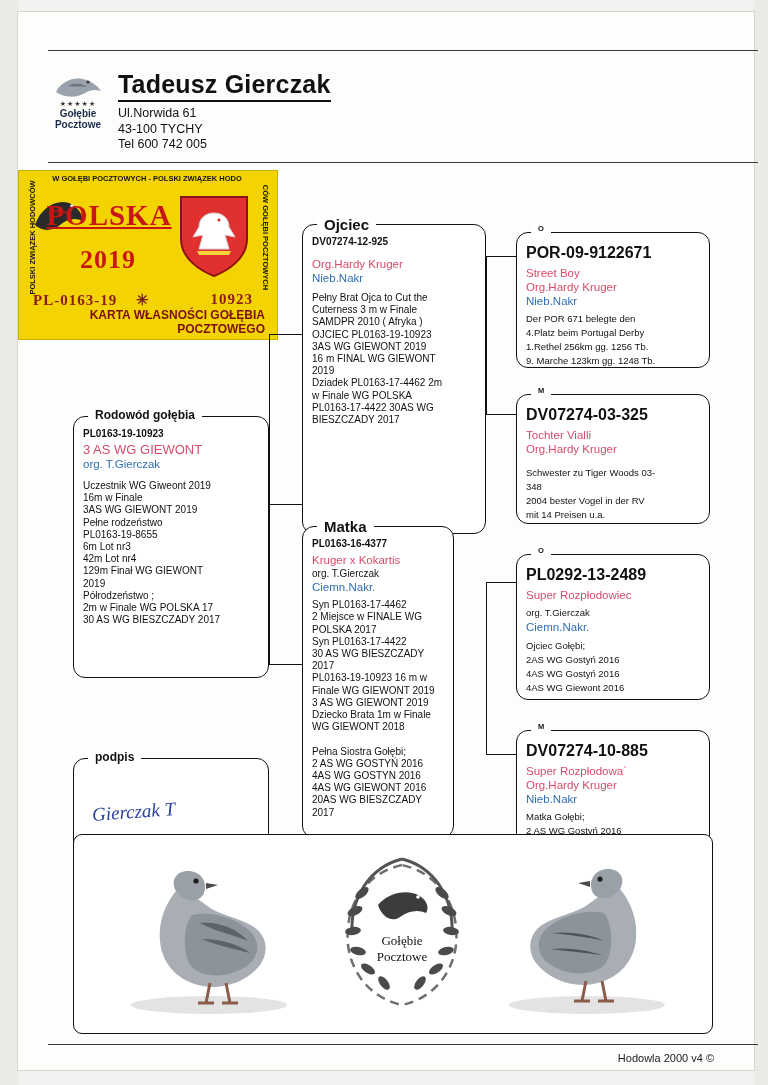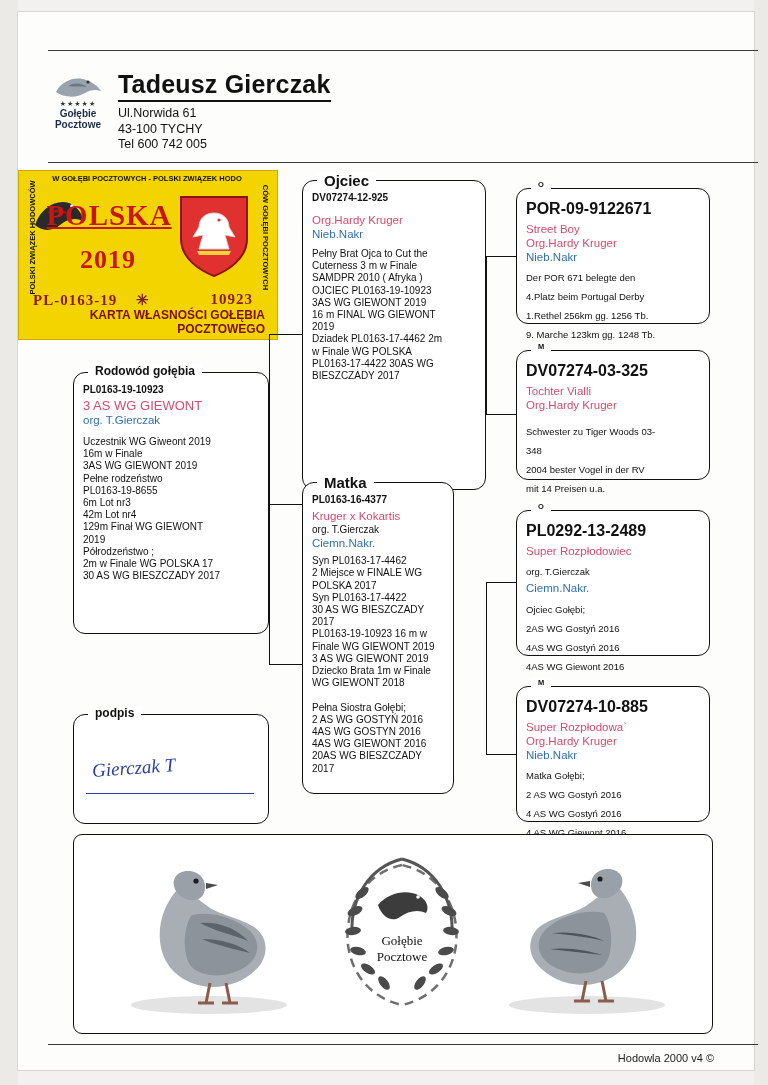--- a/index.html
+++ b/index.html
@@ -85,34 +85,35 @@
     position:absolute; right:24px; top:22px; width:78px; height:86px;
   }
   .polska .pigeon-img { position:absolute; left:14px; top:20px; width:52px; height:44px; }
 
   
   .fs {
     position:absolute;
     border:1.4px solid #111; border-radius:12px;
     padding:6px 8px 6px 9px;
     background:#fff;
+    margin-top:44px;
   }
   .fs > .lg {
     position:absolute; top:-9px; left:14px;
     background:#fff; padding:0 7px;
     font-size:12px; font-weight:bold;
   }
   .fs.big > .lg { font-size:15px; }
   .fs.tiny > .lg { font-size:7.5px; font-weight:bold; }
   .idline { font-size:10px; font-weight:bold; margin:5px 0 4px 0; }
   .idline.sm { font-size:16px; }
   .pink { color:#d94a6a; font-size:11.5px; line-height:14px; }
   .blue { color:#2f6fb5; font-size:11.5px; line-height:14px; }
   .blk { color:#111; font-size:10px; line-height:12.2px; white-space:pre-line; margin-top:4px; }
-  .blk.sm { font-size:9.5px; line-height:19px; }
+  .blk.sm { font-size:9.5px; line-height:14px; }
 
   
   #rodowod  { left:55px;  top:360px; width:196px; height:262px; }
   #ojciec   { left:284px; top:168px; width:184px; height:310px; }
   #matka    { left:284px; top:470px; width:152px; height:312px; }
   #gf1      { left:498px; top:176px; width:194px; height:136px; }
   #gf2      { left:498px; top:338px; width:194px; height:130px; }
   #gf3      { left:498px; top:498px; width:194px; height:146px; }
   #gf4      { left:498px; top:674px; width:194px; height:136px; }
   #podpis   { left:55px;  top:702px; width:196px; height:110px; }

